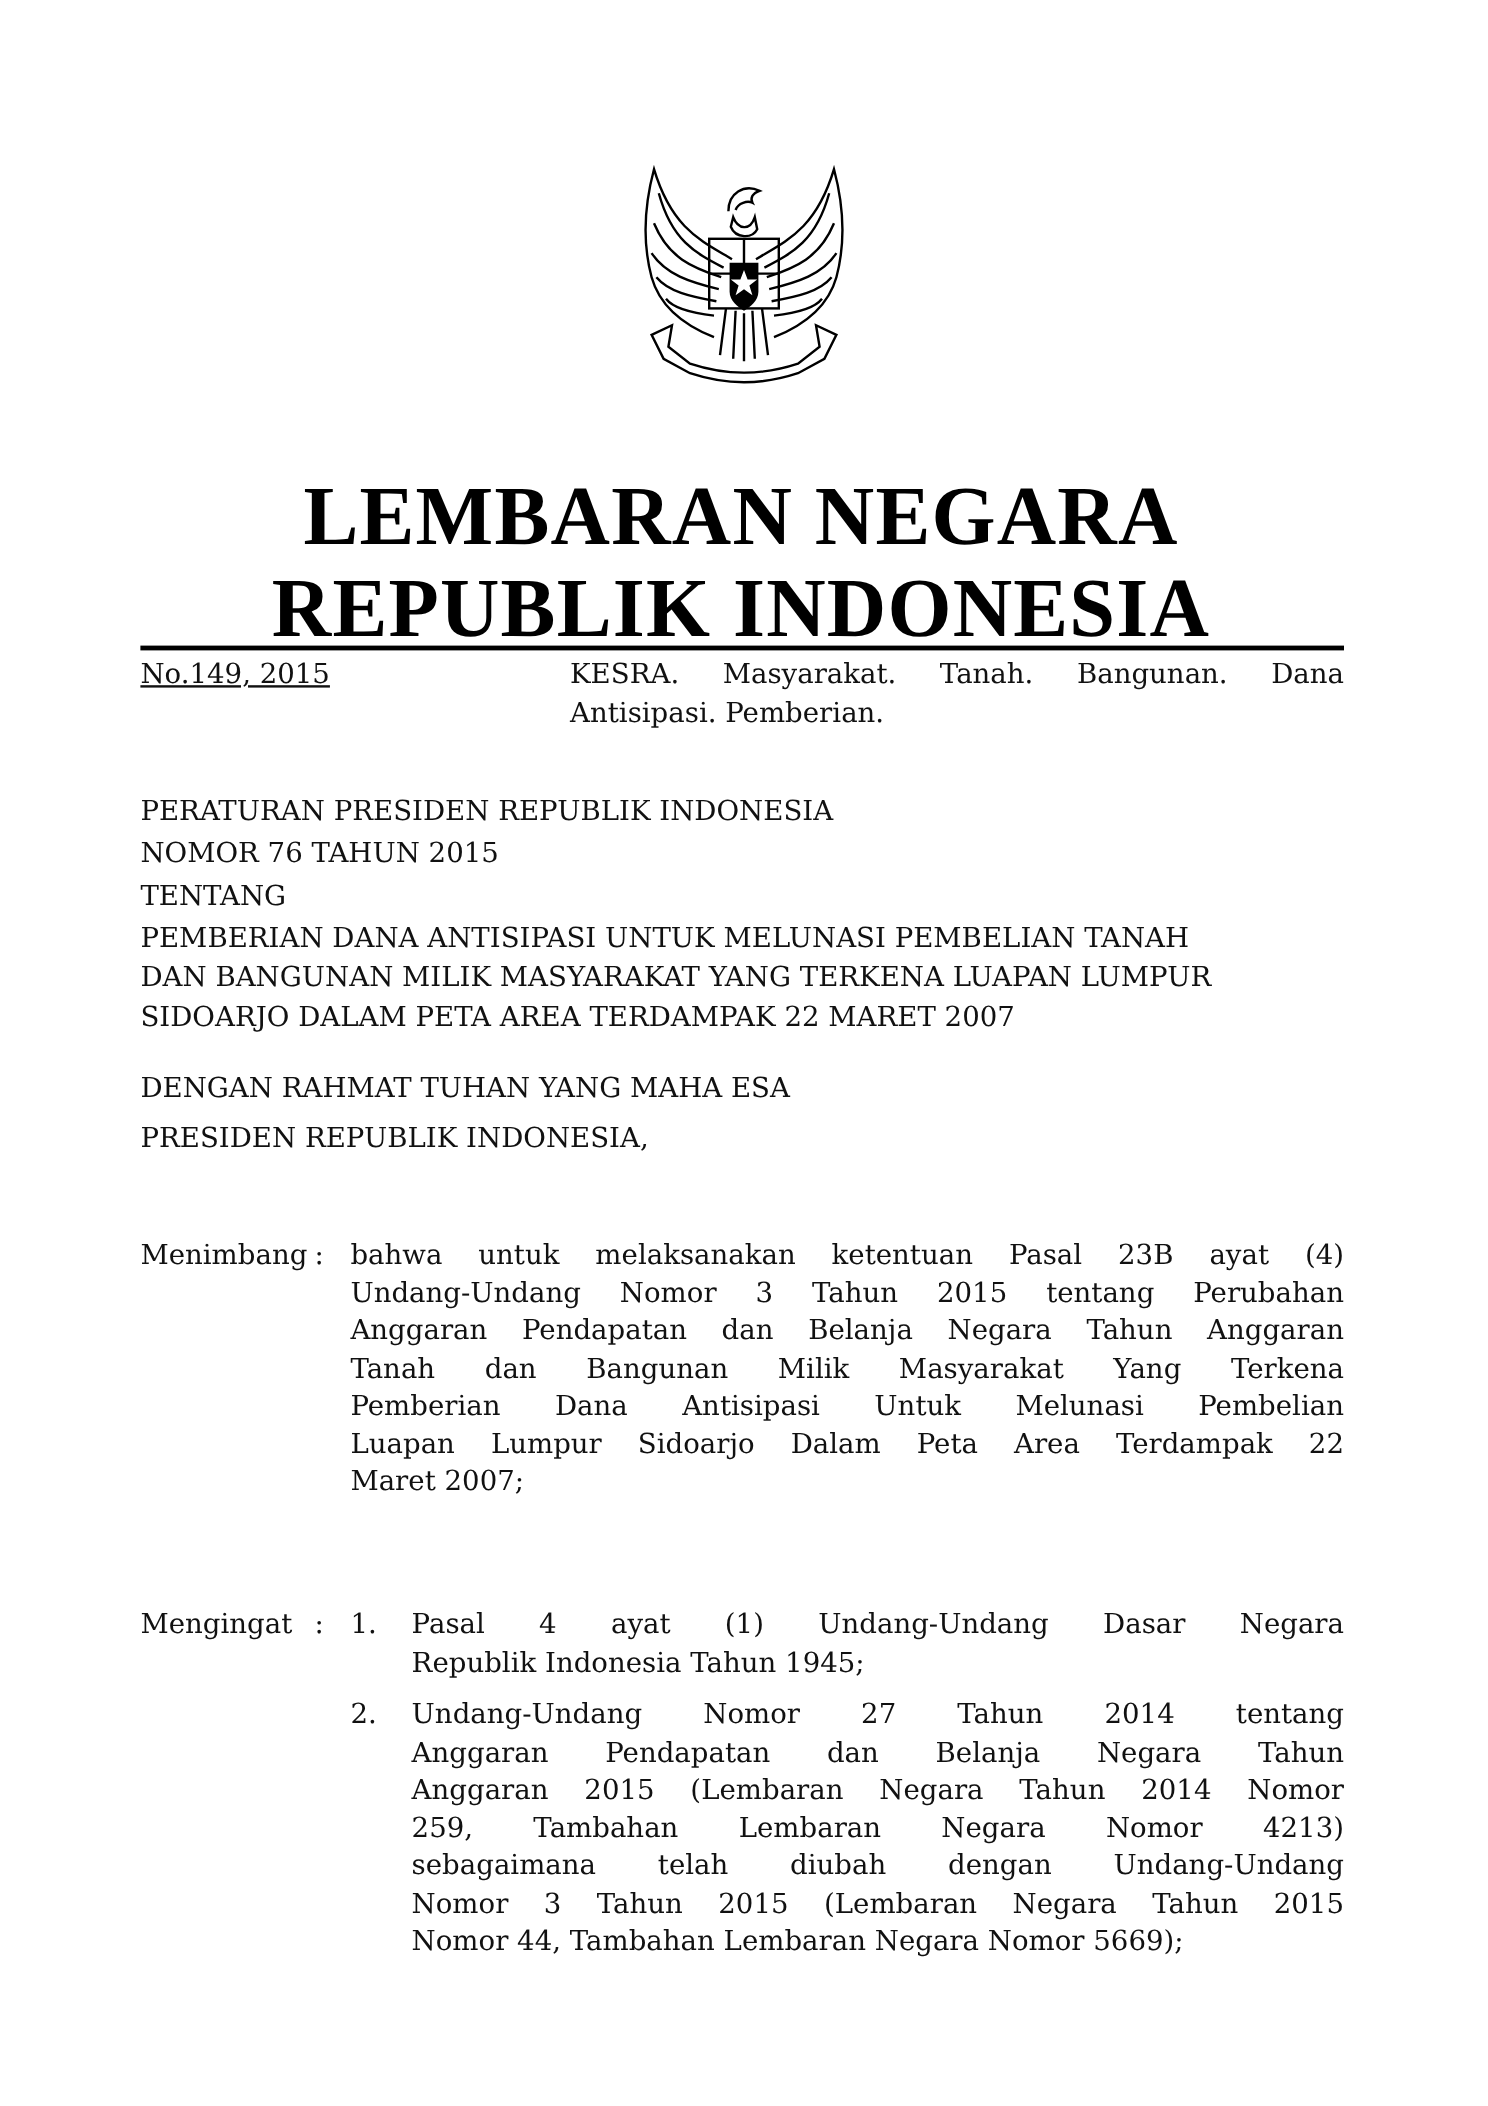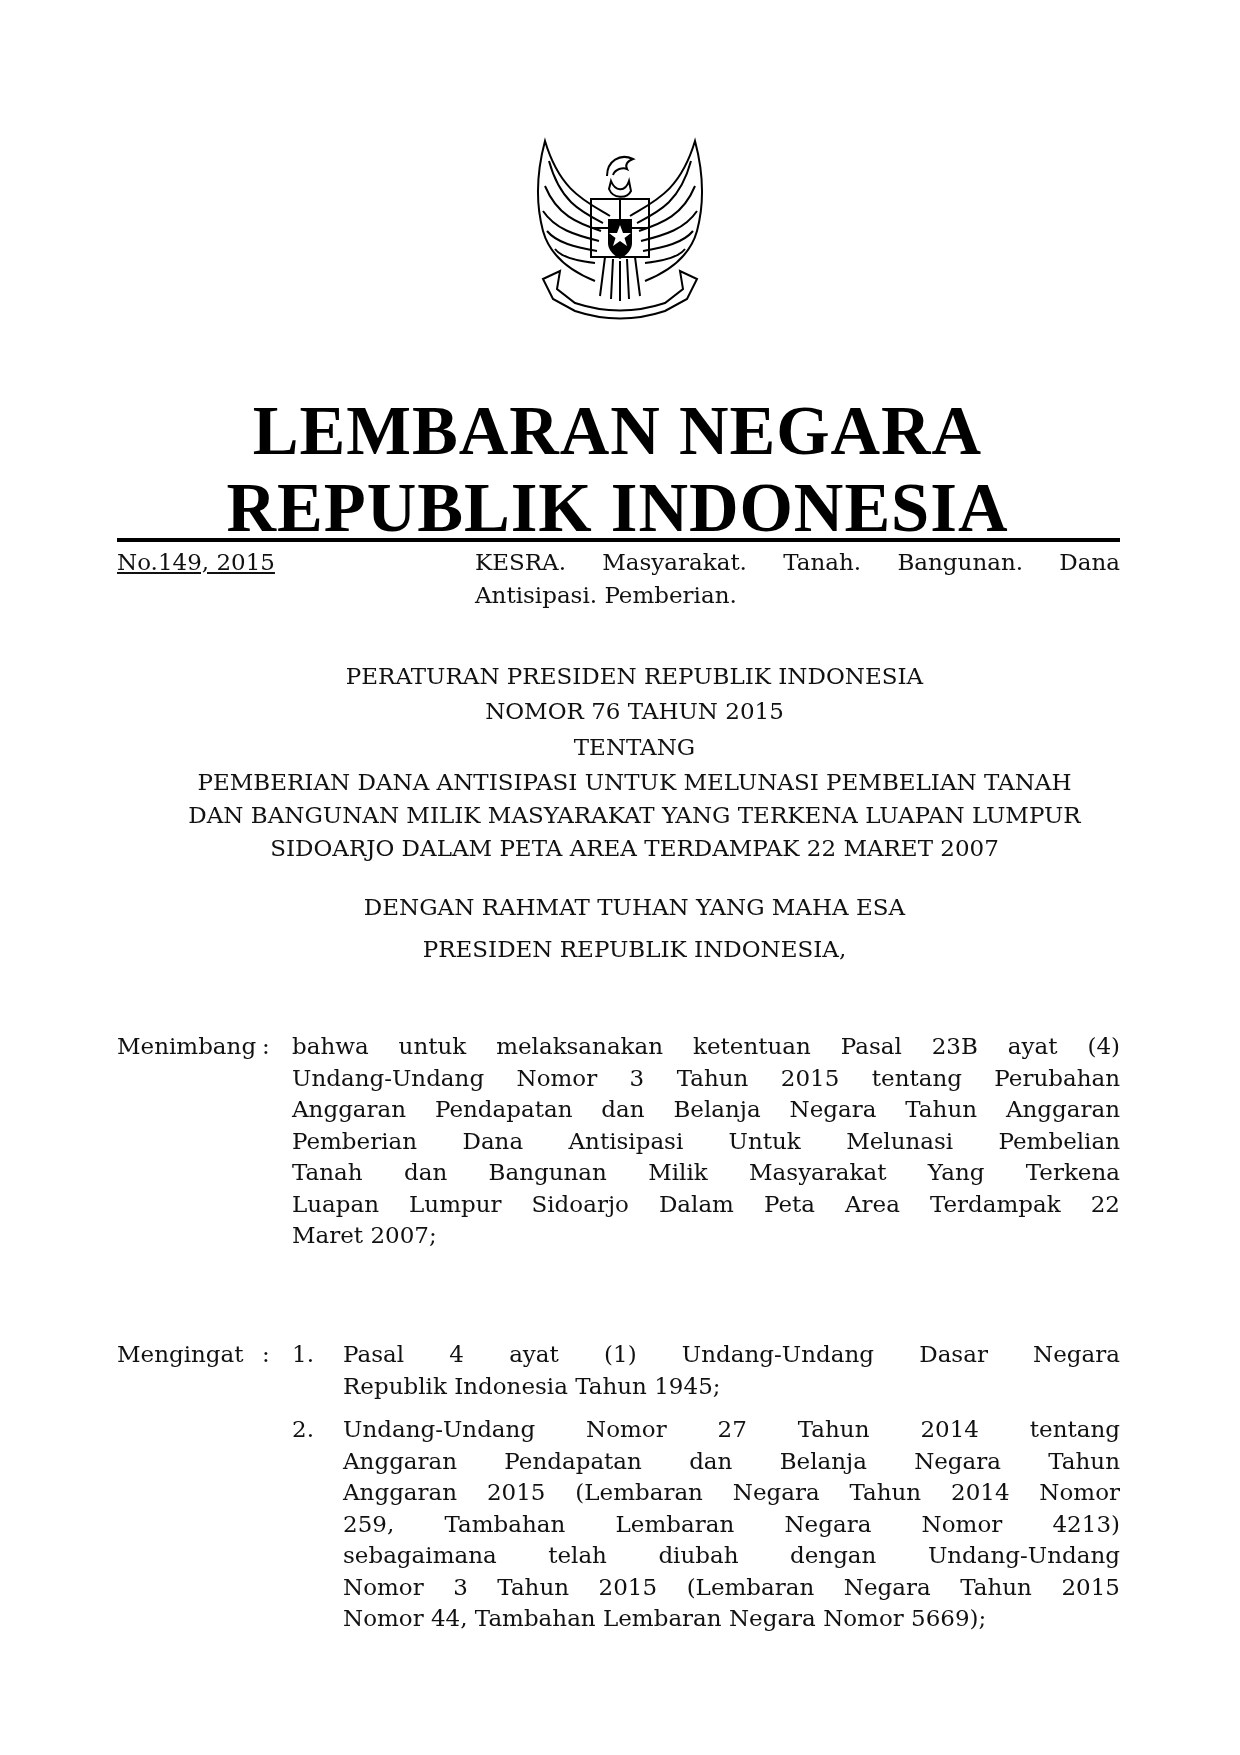--- a/index.html
+++ b/index.html
@@ -23,21 +23,21 @@
 
     .rule { position: absolute; left: 117px; top: 502px; width: 1003px; height: 4px; background: #000; }
 
     .header-row { position: absolute; top: 510px; left: 117px; width: 1003px; font-size: 23px; line-height: 33px; }
     .issue-no { position: absolute; left: 0; top: 0; text-decoration: underline; }
     .keywords { position: absolute; left: 358px; top: 0; width: 645px; text-align: justify; text-align-last: left; }
     .keywords .l1 { display: block; text-align: justify; text-align-last: justify; }
     .keywords .l2 { display: block; }
 
     .title-block { position: absolute; left: 117px; width: 1003px; text-align: center; font-size: 23px; }
-    .t-line { position: absolute; left: 16px; width: 1003px; text-align: center; white-space: nowrap; }
+    .t-line { position: absolute; left: 0; width: 1003px; text-align: left; white-space: nowrap; }
 
     .clause { position: absolute; left: 117px; width: 1003px; font-size: 23px; line-height: 31.5px; }
     .clause-label { position: absolute; left: 0; top: 0; white-space: nowrap; }
     .clause-colon { position: absolute; left: 145px; top: 0; }
     .clause-body { position: absolute; left: 175px; top: 0; width: 828px; }
     .jline { display: block; text-align: justify; text-align-last: justify; white-space: nowrap; }
     .jline.last { text-align-last: left; }
     .item-num { position: absolute; left: 175px; top: 0; }
     .item-body { position: absolute; left: 226px; top: 0; width: 777px; }
 
@@ -112,22 +112,22 @@
     <div class="t-line" style="top:900px">PRESIDEN REPUBLIK INDONESIA,</div>
   </div>
 
   <div class="clause" style="top:995px">
     <span class="clause-label">Menimbang</span>
     <span class="clause-colon">:</span>
     <div class="clause-body">
       <span class="jline">bahwa untuk melaksanakan ketentuan Pasal 23B ayat (4)</span>
       <span class="jline">Undang-Undang Nomor 3 Tahun 2015 tentang Perubahan</span>
       <span class="jline">Anggaran Pendapatan dan Belanja Negara Tahun Anggaran</span>
+      <span class="jline">Tanah dan Bangunan Milik Masyarakat Yang Terkena</span>
       <span class="jline">Pemberian Dana Antisipasi Untuk Melunasi Pembelian</span>
-      <span class="jline">Tanah dan Bangunan Milik Masyarakat Yang Terkena</span>
       <span class="jline">Luapan Lumpur Sidoarjo Dalam Peta Area Terdampak 22</span>
       <span class="jline last">Maret 2007;</span>
     </div>
   </div>
 
   <div class="clause" style="top:1303px">
     <span class="clause-label">Mengingat</span>
     <span class="clause-colon">:</span>
     <span class="item-num">1.</span>
     <div class="item-body">

